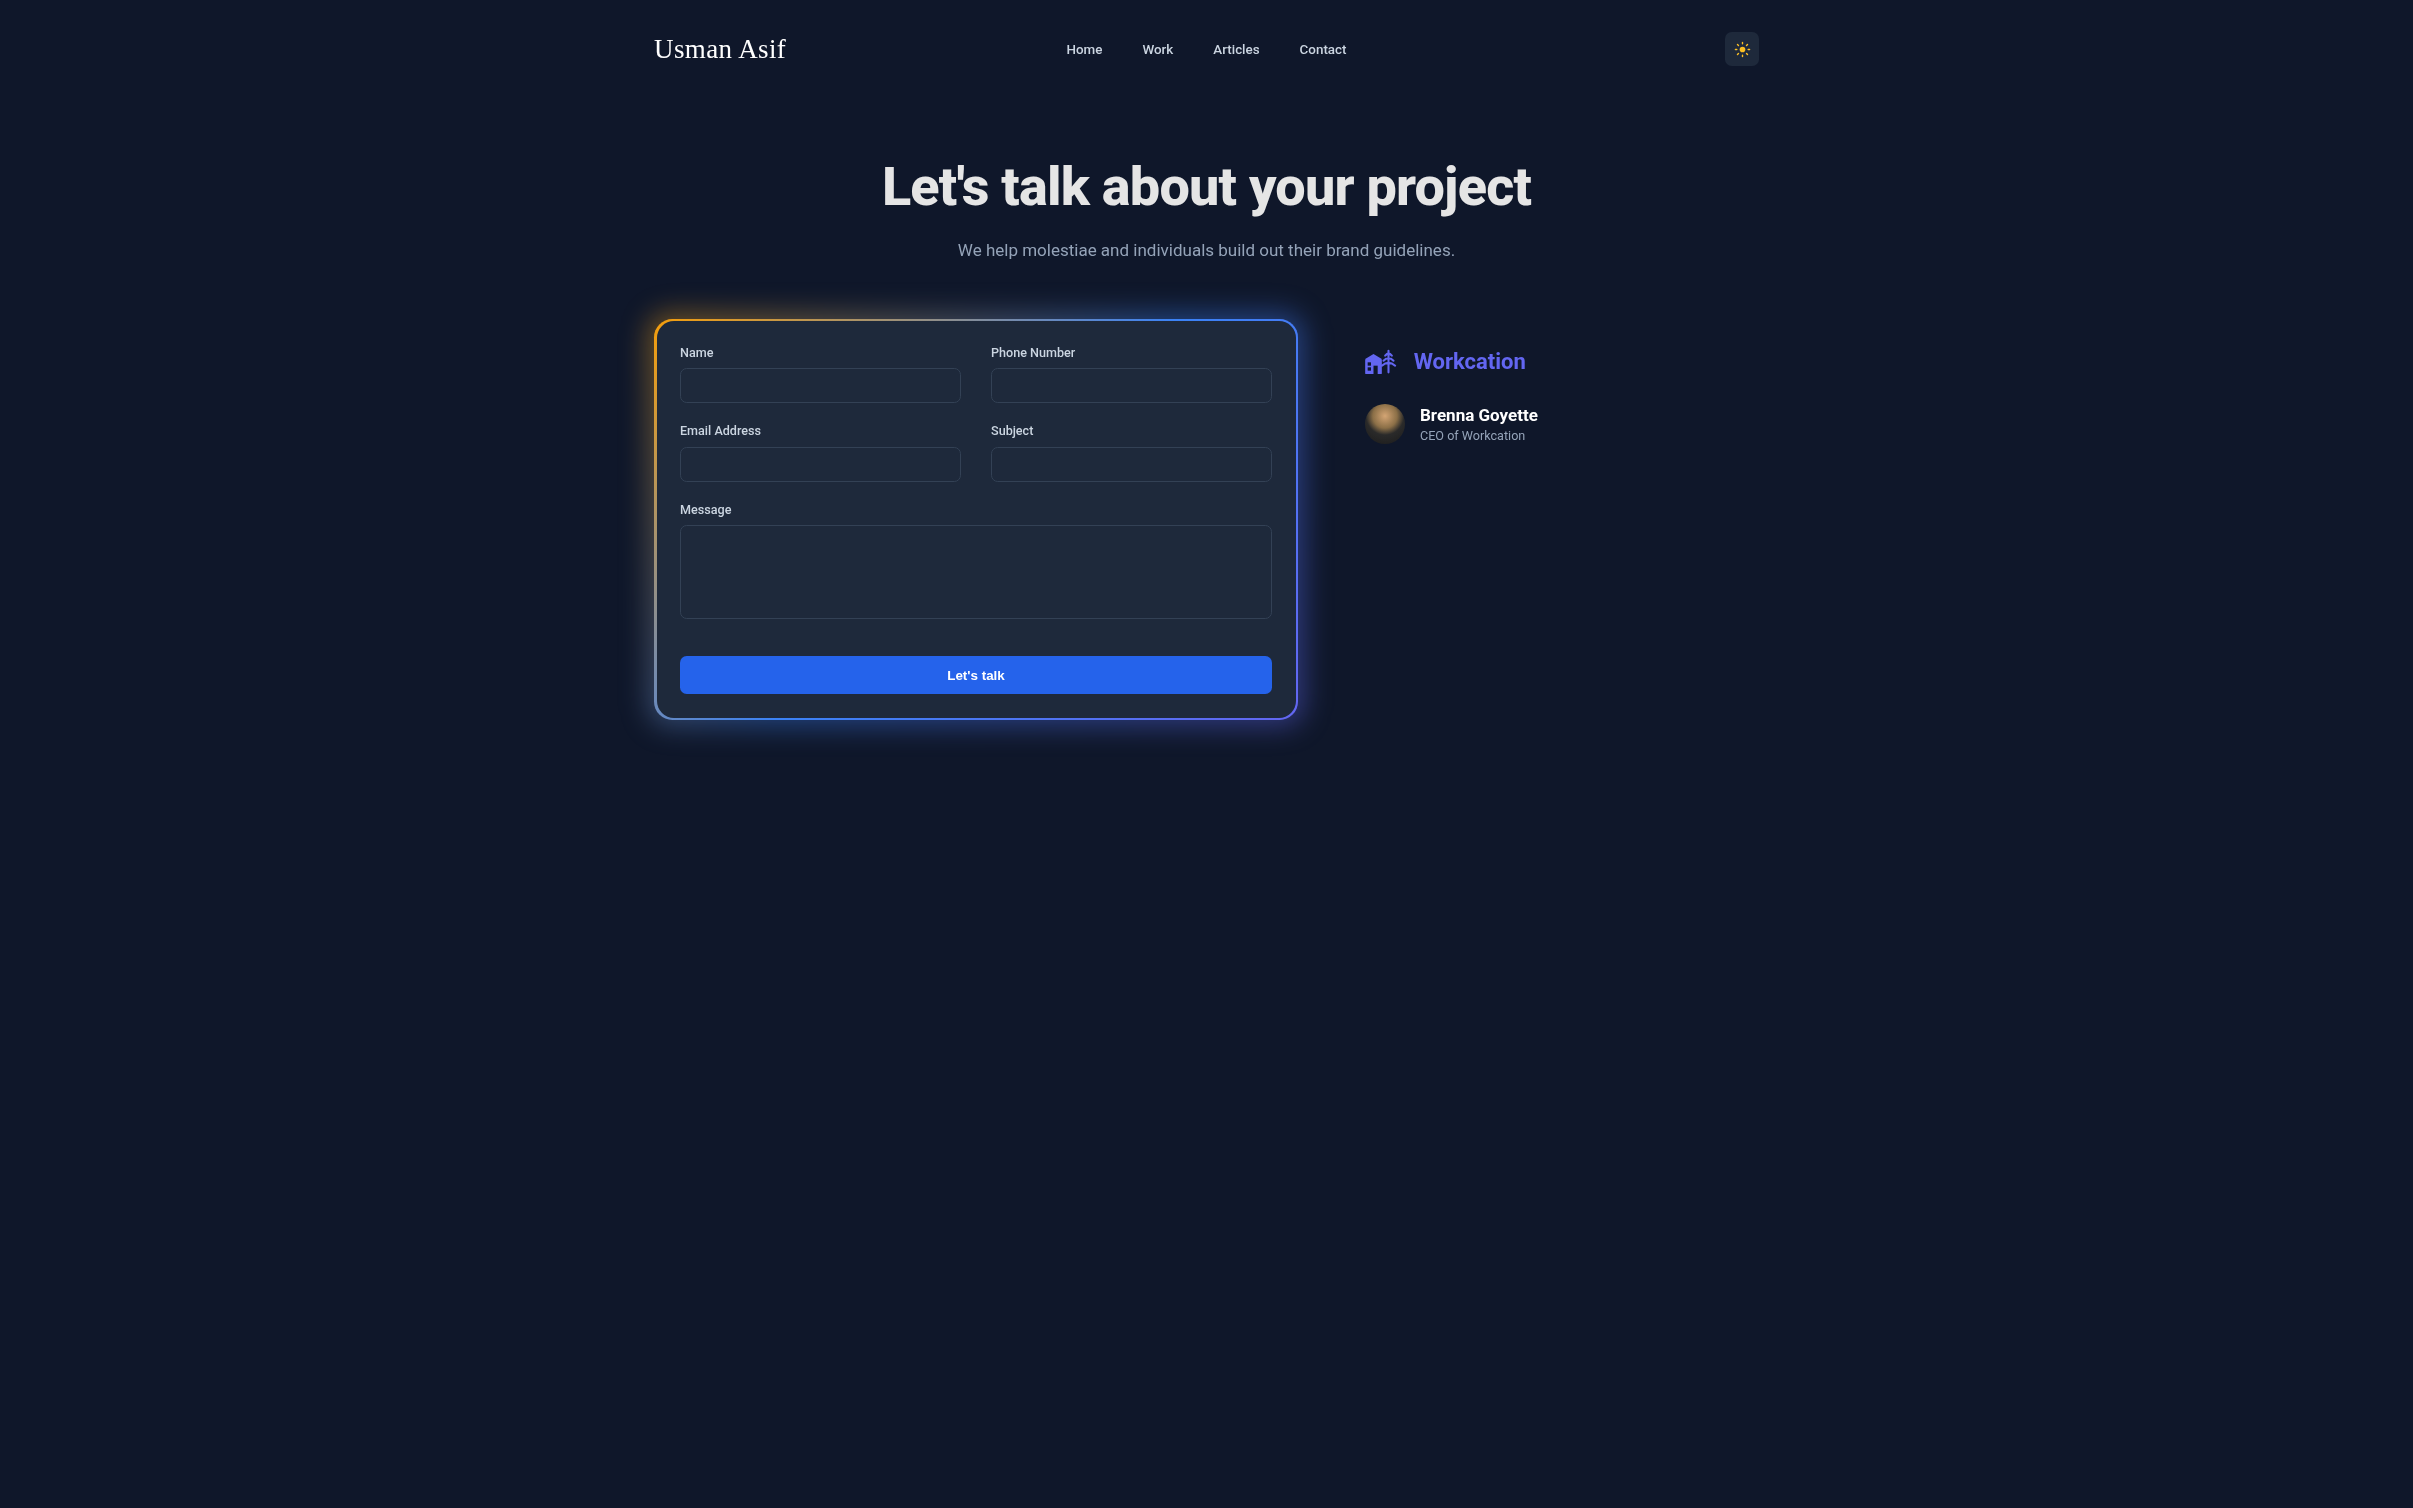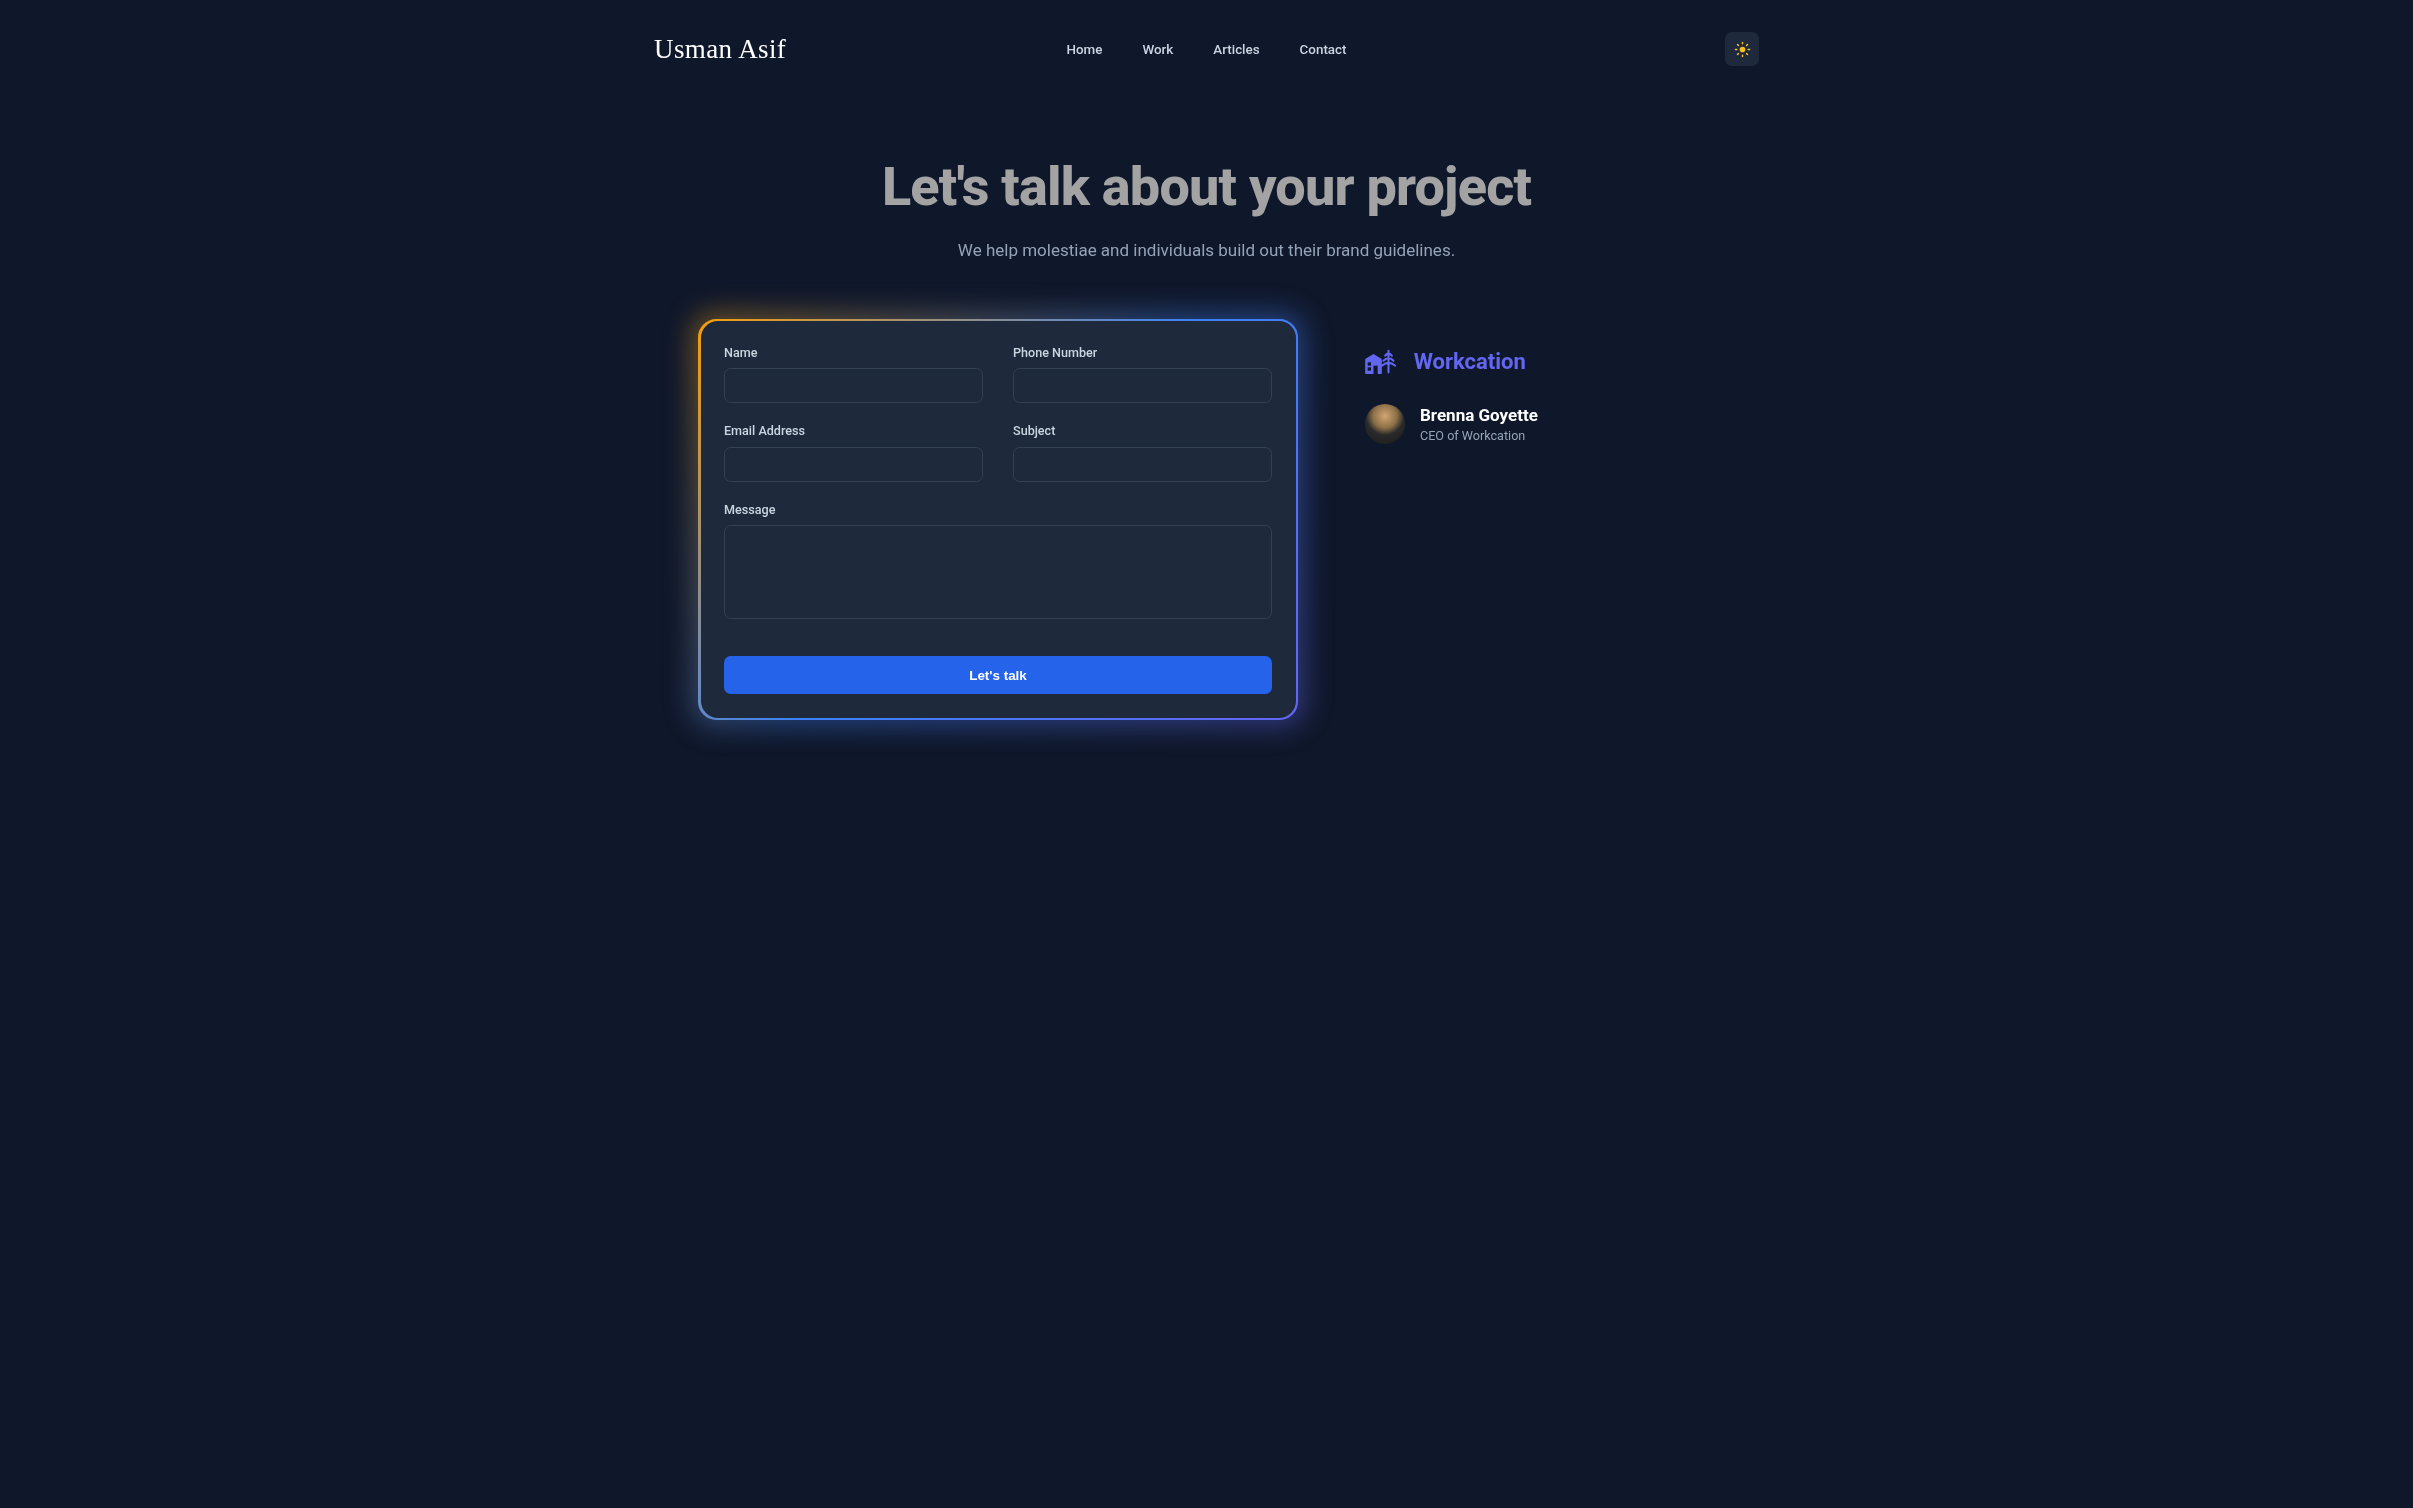--- a/index.html
+++ b/index.html
@@ -58,36 +58,35 @@
   }
   .hero {
     text-align: center;
     margin-top: 59px;
     margin-bottom: 59px;
   }
   .hero h1 {
     font-size: 54px;
     font-weight: 800;
     line-height: 1.1;
-    color: #a3a3a3;
+    color: #e5e5e5;
     max-width: 670px;
     margin: 0 auto 23.5px;
     letter-spacing: -0.8px;
   }
   .hero p {
     font-size: 17px;
     color: #94a3b8;
     font-weight: 400;
   }
   .content {
     display: grid;
     grid-template-columns: 1fr 394px;
     gap: 67px;
     align-items: flex-start;
-    margin-left: 44px;
   }
   .form-wrapper {
     position: relative;
     border-radius: 18.4px;
     padding: 2.5px;
     background: linear-gradient(135deg, #f59e0b 0%, #3b82f6 50%, #6366f1 100%);
   }
   .form-wrapper::before {
     content: "";
     position: absolute;

